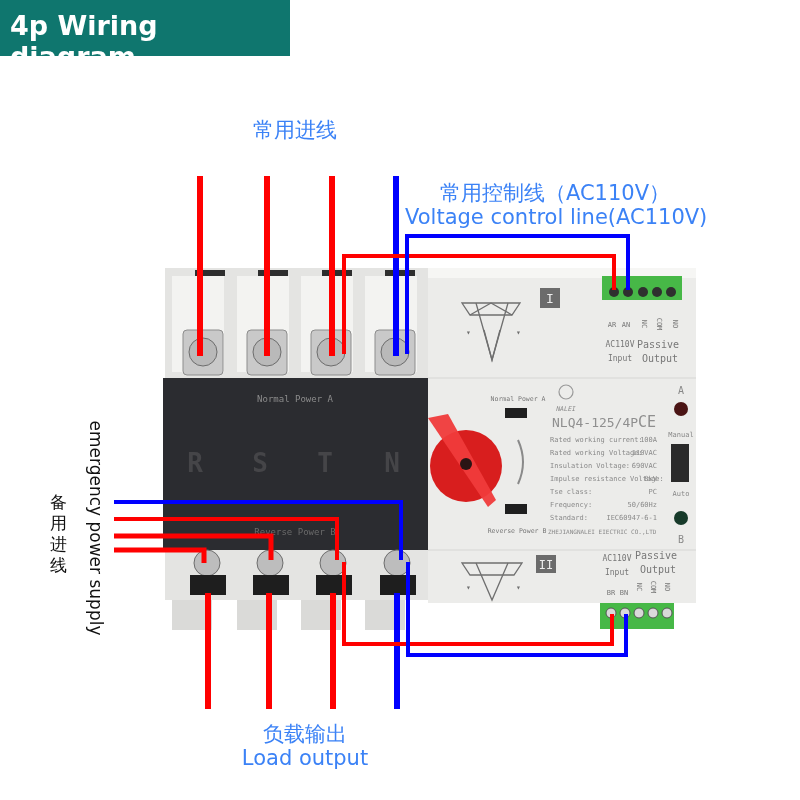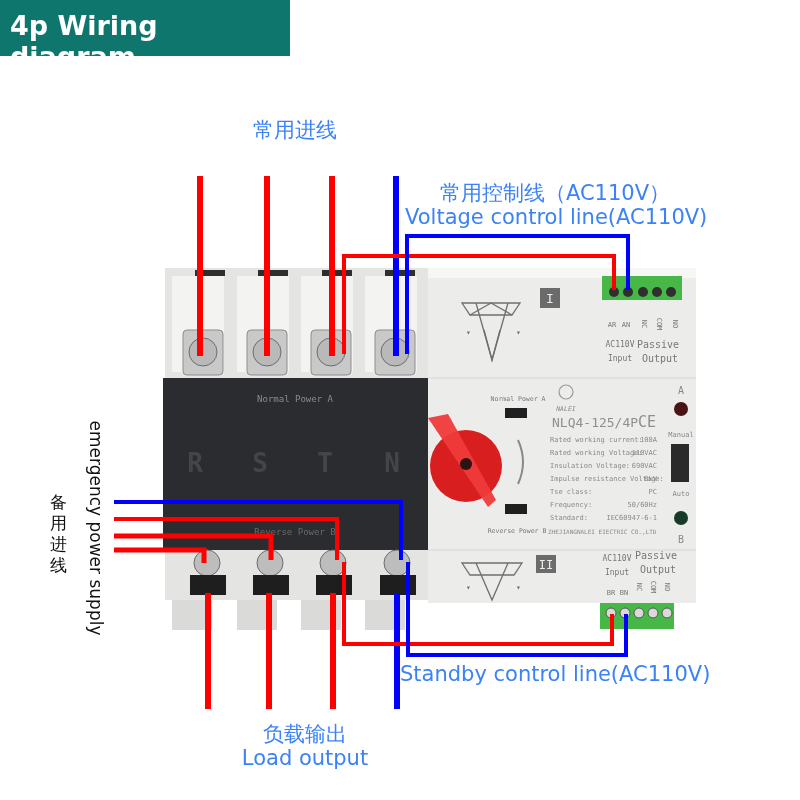--- a/index.html
+++ b/index.html
@@ -219,19 +219,18 @@
 </svg>
 
 <div class="vlabel" style="left:-20px; top:520px; transform: rotate(90deg); transform-origin: center; width:230px; text-align:center; left:-19px; top:518px;">
   <span>emergency power supply</span>
 </div>
 <div class="vlabel" style="left:50px; top:492px; width:20px; line-height:21px; white-space:normal; word-break:break-all; ">
   <span>备用进线</span>
 </div>
 
 <div class="label" style="left:400px; top:662px; width:290px;">
-  <span class="line">Standby control line(AC110V)</span>
 </div>
 
 <div class="label" style="left:220px; top:722px; width:170px;">
   <span class="line">负载输出</span>
   <span class="line">Load output</span>
 </div>
 
 </body></html>

